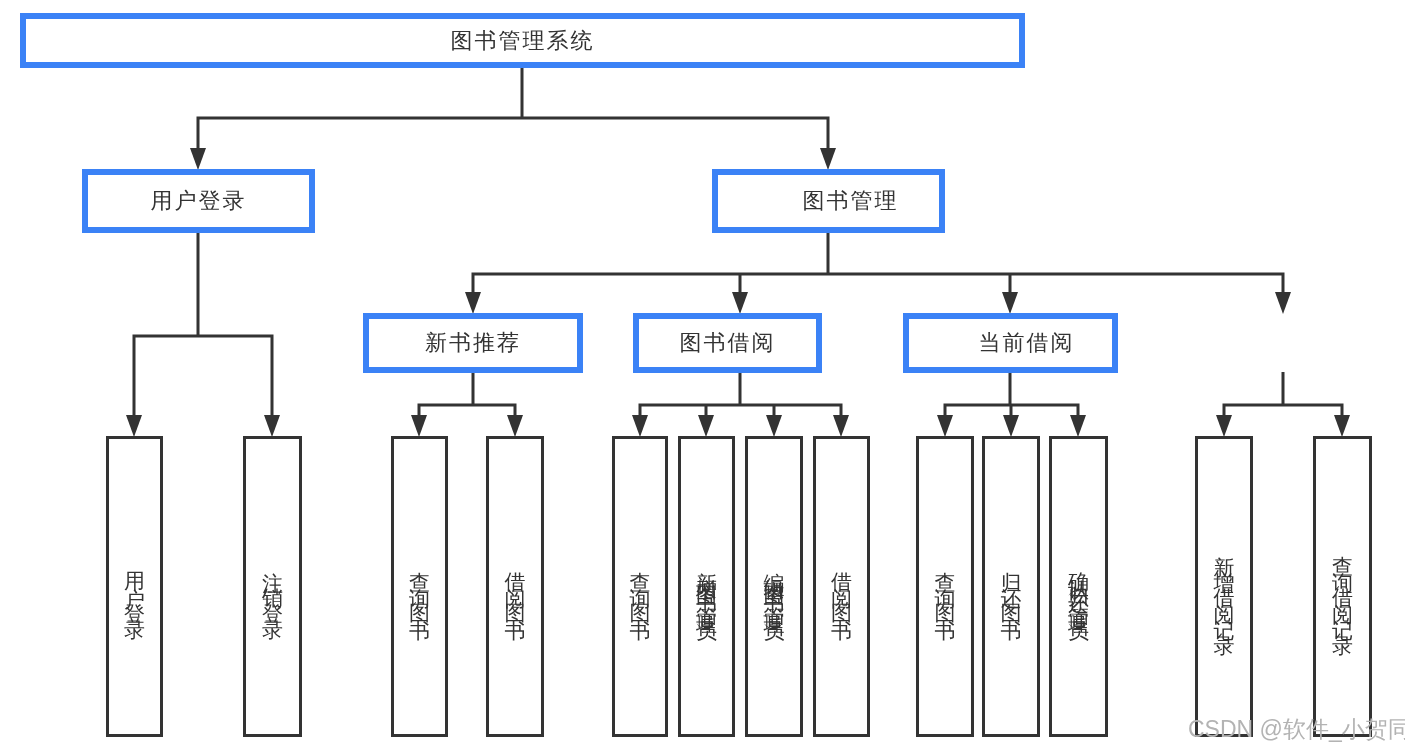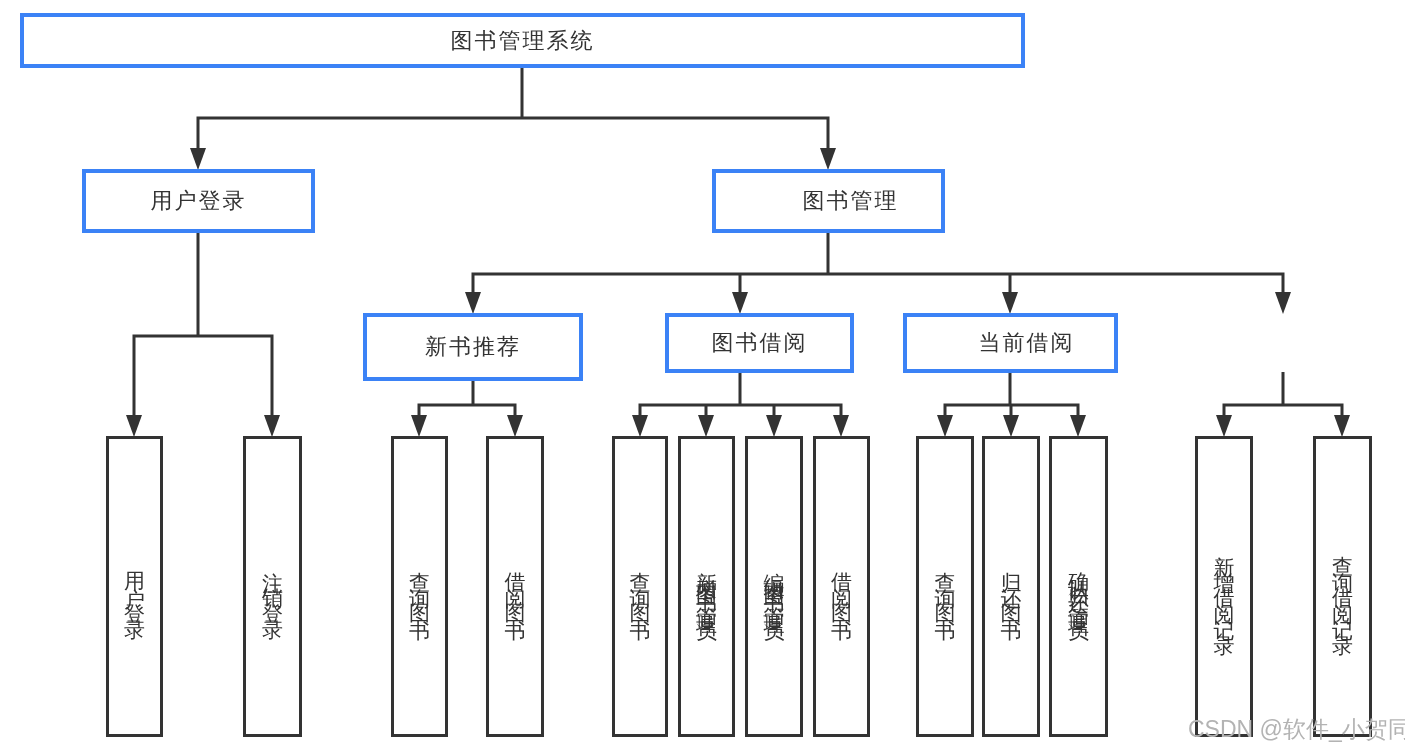--- a/index.html
+++ b/index.html
@@ -10,21 +10,21 @@
     font-family:"Liberation Sans", sans-serif;
     color:#333333;
     overflow:hidden;
   }
   .wires{position:absolute;left:0;top:0;}
   .wire{stroke:#333333;stroke-width:3;fill:none;}
   .arrowhead{fill:#333333;stroke:none;}
   .node{
     position:absolute;
     box-sizing:border-box;
-    border:4px solid #3b82f6;
+    border:6px solid #3b82f6;
     background:#ffffff;
     display:flex;align-items:center;justify-content:center;
     font-size:22px;
     letter-spacing:2px;
     color:#333333;
     z-index:2;
   }
   .leaf{
     position:absolute;
     box-sizing:border-box;
@@ -40,22 +40,22 @@
     font-size:21px;
     letter-spacing:16px;
     color:#333333;
     white-space:nowrap;
   }
   .leaf-label.tight{letter-spacing:7px;}
   
   .n-root   {left:20px;  top:13px;  width:1005px; height:55px;}
   .n-login  {left:82px;  top:169px; width:233px;  height:64px;}
   .n-mgmt   {left:712px; top:169px; width:233px;  height:64px;padding-left:44px;}
-  .n-newbook{left:363px; top:313px; width:220px;  height:68px;}
-  .n-borrow {left:633px; top:313px; width:189px;  height:60px;margin-left:32px;}
+  .n-newbook{left:363px; top:313px; width:220px;  height:60px;}
+  .n-borrow {left:633px; top:313px; width:189px;  height:60px;}
   .n-current{left:903px; top:313px; width:215px;  height:60px;padding-left:32px;}
   .n-records{left:1173px;top:313px; width:220px;  height:60px;}
   
   .lf-1 {left:106px;  width:57px;}
   .lf-2 {left:243px;  width:59px;}
   .lf-3 {left:391px;  width:57px;}
   .lf-4 {left:486px;  width:58px;}
   .lf-5 {left:612px;  width:56px;}
   .lf-6 {left:678px;  width:57px;}
   .lf-7 {left:745px;  width:58px;}

